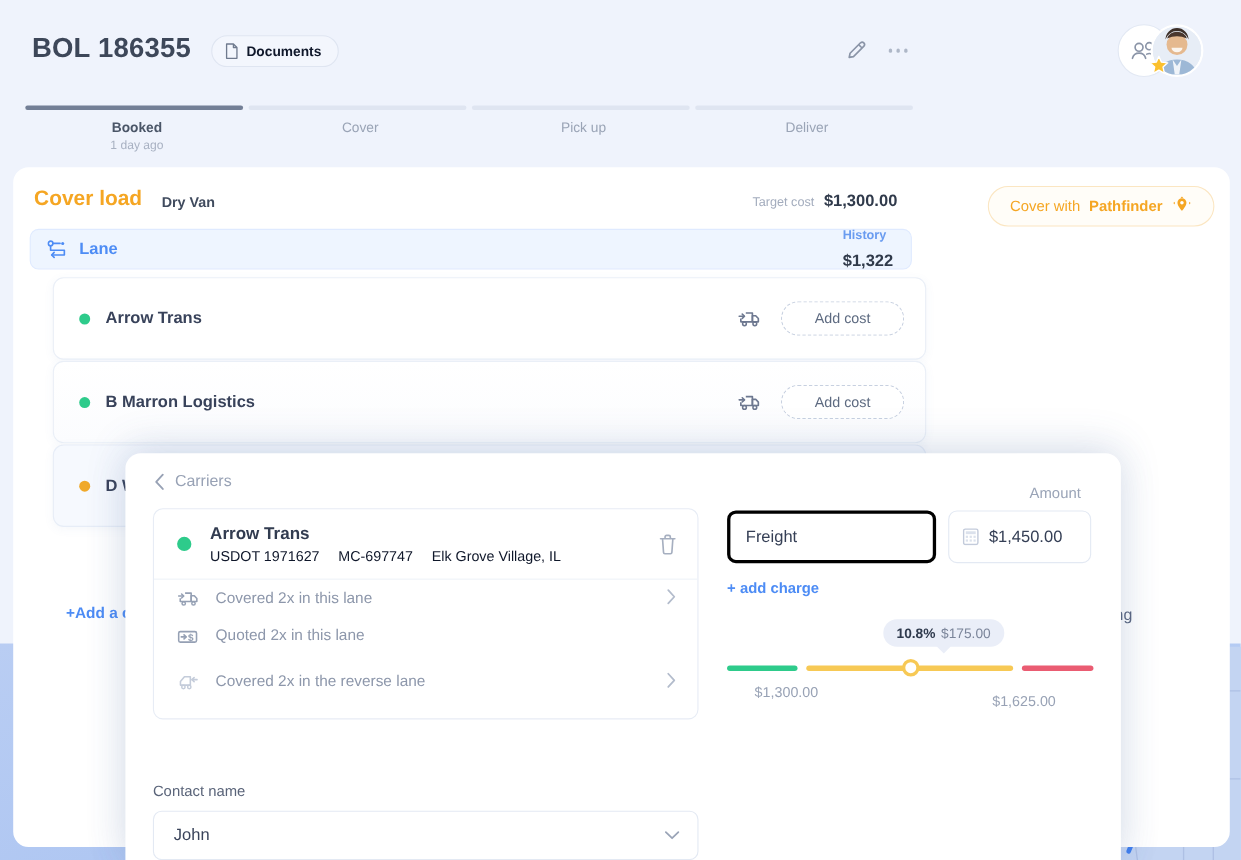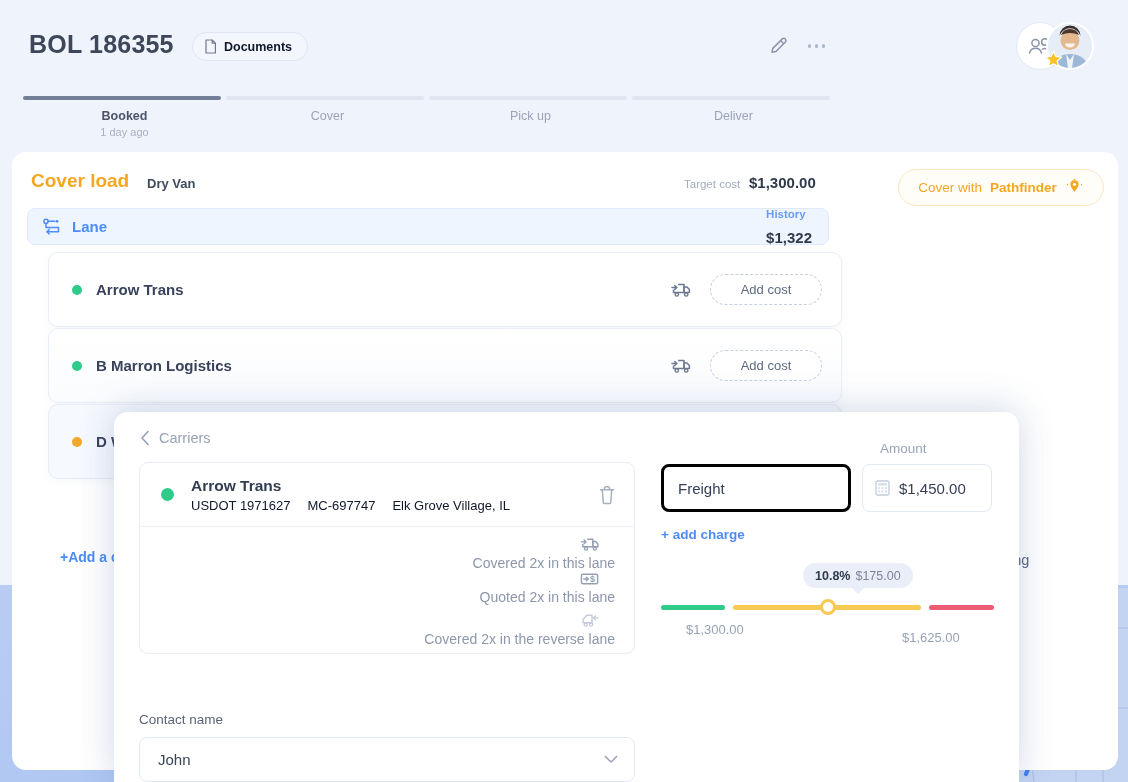--- a/index.html
+++ b/index.html
@@ -140,39 +140,39 @@
   .sel-card {
     position: absolute; left: 25px; top: 50px; width: 496px;
     border: 1px solid #e7ecf5; border-radius: 9px; background: #fff; overflow: hidden;
   }
   .sel-head { height: 64px; display: flex; align-items: center; padding: 0 18px 0 21px; border-bottom: 1px solid #eef2f8; }
   .sel-dot { width: 13px; height: 13px; border-radius: 50%; background: #2ecb8b; margin-right: 17px; flex: none; }
   .sel-name { font-size: 15.5px; color: #323c50; font-weight: bold; line-height: 1.25; }
   .sel-meta { font-size: 13px; color: #0f172a; margin-top: 2px; display: flex; gap: 17px; }
   .trash { margin-left: auto; width: 18px; height: 20px; cursor: pointer; }
 
-  .stat-row { height: 42px; display: flex; align-items: flex-end; padding: 0 19px 0 21px; cursor: pointer; flex-direction: column; }
+  .stat-row { height: 42px; display: flex; align-items: flex-start; padding: 0 19px 0 21px; cursor: pointer; }
   .stat-ico { width: 21px; height: 20px; margin-right: 14px; flex: none; }
   .stat-txt { font-size: 14px; color: #8d97ab; }
   .chev { margin-left: auto; width: 9px; height: 15px; }
   .stat-pad-top { padding-top: 8px; }
   .stat-pad-bot { padding-bottom: 8px; }
 
   .contact-lbl { position: absolute; left: 139px; top: 712px; font-size: 13.5px; color: #5a6479; z-index: 11; }
   .contact-sel {
     position: absolute; left: 139px; top: 737px; width: 496px; height: 45px;
     border: 1px solid #e3e9f3; border-radius: 8px; background: #fff;
     display: flex; align-items: center; padding: 0 16px 0 18px; z-index: 11; cursor: pointer;
   }
   .contact-val { font-size: 15px; color: #39435a; }
   .contact-chev { margin-left: auto; width: 14px; height: 9px; }
 
   
   .fld-lbl-d { position: absolute; left: 661px; top: 441px; font-size: 13.5px; color: #737373; z-index: 11; margin-top: 48px; }
-  .fld-lbl-a { position: absolute; left: 880px; top: 441px; font-size: 13.5px; color: #9aa4b7; z-index: 11; }
+  .fld-lbl-a { position: absolute; left: 936px; top: 441px; font-size: 13.5px; color: #9aa4b7; z-index: 11; }
   .inp-desc {
     position: absolute; left: 661px; top: 464px; width: 190px; height: 48px;
     border: 3px solid #000000; border-radius: 8px; background: #fff;
     display: flex; align-items: center; padding: 0 14px; z-index: 11;
   }
   .inp-amt {
     position: absolute; left: 862px; top: 464px; width: 130px; height: 48px;
     border: 1px solid #e3e9f3; border-radius: 8px; background: #fff;
     display: flex; align-items: center; gap: 9px; padding: 0 12px; z-index: 11;
   }

